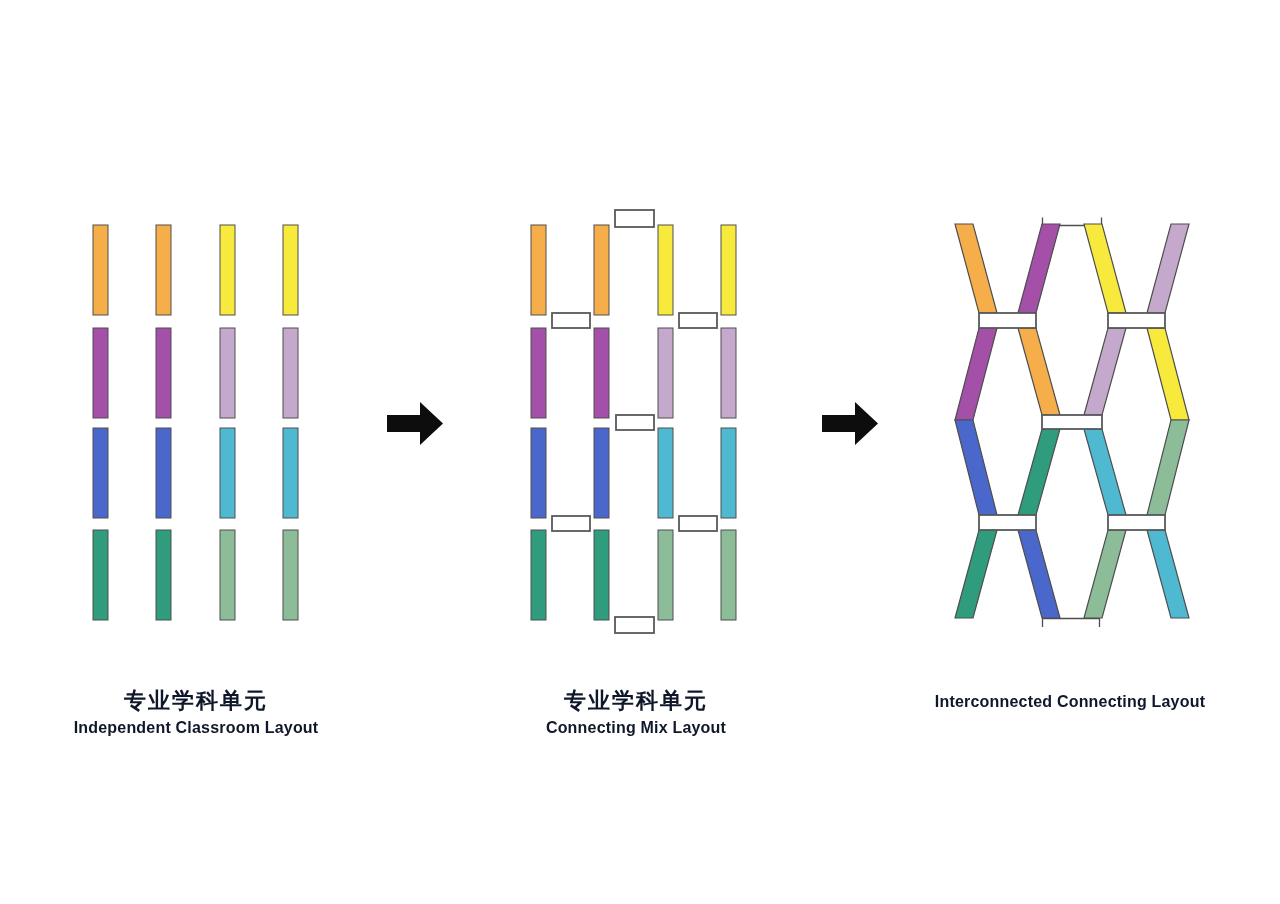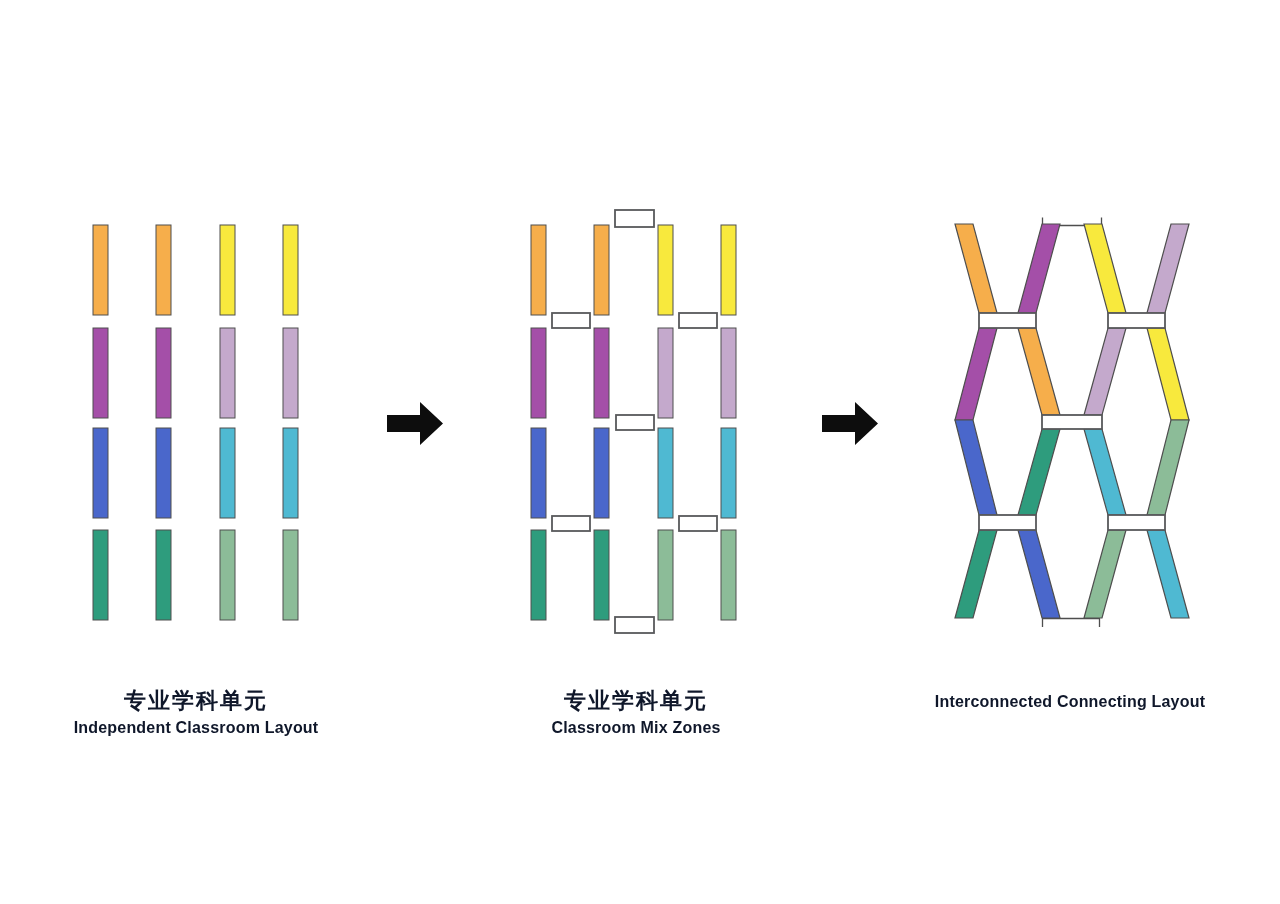--- a/index.html
+++ b/index.html
@@ -91,18 +91,18 @@
       <polygon points="387,415 420,415 420,402 443,423.5 420,445 420,432 387,432" fill="#0D0D0D"></polygon>
       <polygon points="822,415 855,415 855,402 878,423.5 855,445 855,432 822,432" fill="#0D0D0D"></polygon>
     </svg>
 
   <div class="label" id="label-0">
     <div class="zh">专业学科单元</div>
     <div class="en">Independent Classroom Layout</div>
   </div>
   <div class="label" id="label-1">
     <div class="zh">专业学科单元</div>
-    <div class="en">Classroom Mix Zones</div>
+    <div class="en">Connecting Mix Layout</div>
   </div>
   <div class="label" id="label-2">
     <div class="en">Interconnected Connecting Layout</div>
   </div>
 </div>
 
 </body></html>

